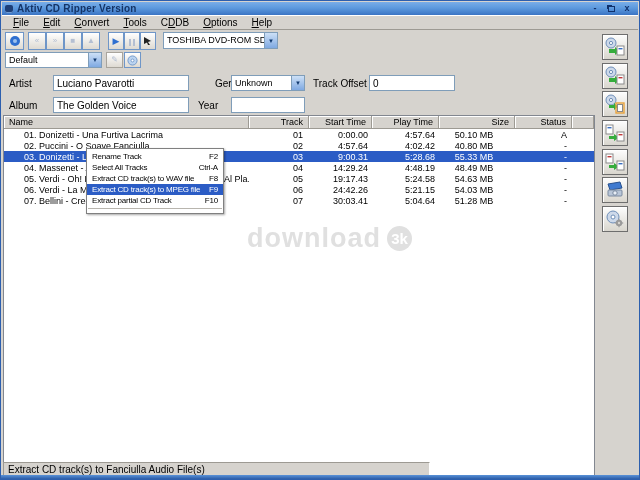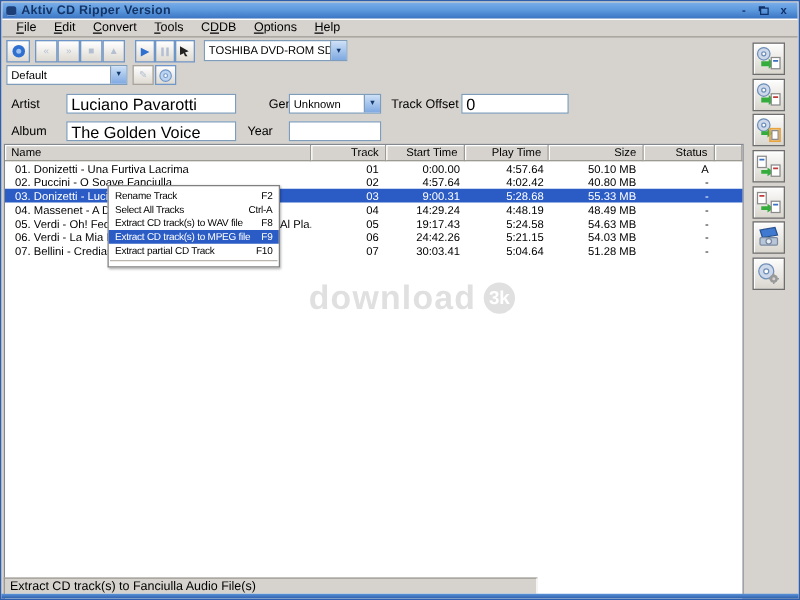--- a/index.html
+++ b/index.html
@@ -32,37 +32,37 @@
   .tbtn .faint{color:#b4bfd2;font-size:8px;line-height:1;}
   .tbtn .blue{color:#2f6fd0;font-size:9px;line-height:1;}
   .pausebars span{display:inline-block;width:2px;height:7px;background:#b4bfd2;margin:0 1px;}
   .combo{position:absolute;background:#fff;border:1px solid #7f9db9;display:flex;align-items:stretch;}
   .combo .val{flex:1;font-size:9px;padding:2px 3px;white-space:nowrap;overflow:hidden;color:#000;}
   .combo .arrow{width:13px;background:linear-gradient(#cde0f6,#7fa9e2);border-left:1px solid #7f9db9;
     display:flex;align-items:center;justify-content:center;font-size:6px;color:#123a70;}
   
   .flabel{position:absolute;font-size:10px;color:#000;}
   .field-input{position:absolute;height:16px;background:#fff;border:1px solid #7f9db9;
-    font-size:13px;padding:1px 3px;font-family:"Liberation Sans",sans-serif;color:#000;}
+    font-size:10px;padding:1px 3px;font-family:"Liberation Sans",sans-serif;color:#000;}
   
   .grid{position:absolute;left:2px;top:114px;width:592px;height:408px;background:#fff;
     border:1px solid #828790;}
   .ghead{position:absolute;left:0;top:0;width:100%;height:13px;display:flex;}
   .hcell{background:#d6d3ce;border-right:1px solid #9d9a93;border-bottom:1px solid #9d9a93;
     box-shadow:inset 1px 1px 0 #fff;font-size:9px;color:#000;display:flex;align-items:center;
     padding:0 5px;white-space:nowrap;overflow:hidden;}
   .hcell.num{justify-content:flex-end;}
   .grow{position:absolute;left:0;width:590px;height:11px;display:flex;font-size:9px;color:#000;
     align-items:center;white-space:nowrap;}
   .grow.sel{background:#2b5cc5;color:#fff;}
-  .c-name{width:245px;padding-left:8px;overflow:hidden;position:relative;}
+  .c-name{width:245px;padding-left:20px;overflow:hidden;position:relative;}
   .c-track{width:60px;text-align:right;padding-right:6px;}
   .c-start{width:63px;text-align:right;padding-right:4px;}
   .c-play{width:67px;text-align:right;padding-right:4px;}
-  .c-size{width:76px;text-align:right;padding-right:6px;}
+  .c-size{width:76px;text-align:center;padding-right:6px;}
   .c-status{width:57px;text-align:right;padding-right:5px;}
   .name-tail{position:absolute;left:220px;top:0;}
   
   .ctxmenu{position:absolute;left:85px;top:147px;width:138px;background:#fff;
     border:1px solid #808080;box-shadow:1px 1px 2px rgba(0,0,0,.35);padding:2px 0;z-index:20;}
   .ctx-item{height:11px;display:flex;align-items:center;padding:0 5px;font-size:8px;
     letter-spacing:-0.2px;color:#000;cursor:default;}
   .ctx-item .sc{margin-left:auto;padding-left:6px;}
   .ctx-item.sel{background:#2b5cc5;color:#fff;}
   .ctx-sep{height:1px;background:#b8b5ae;margin:2px 1px;}

